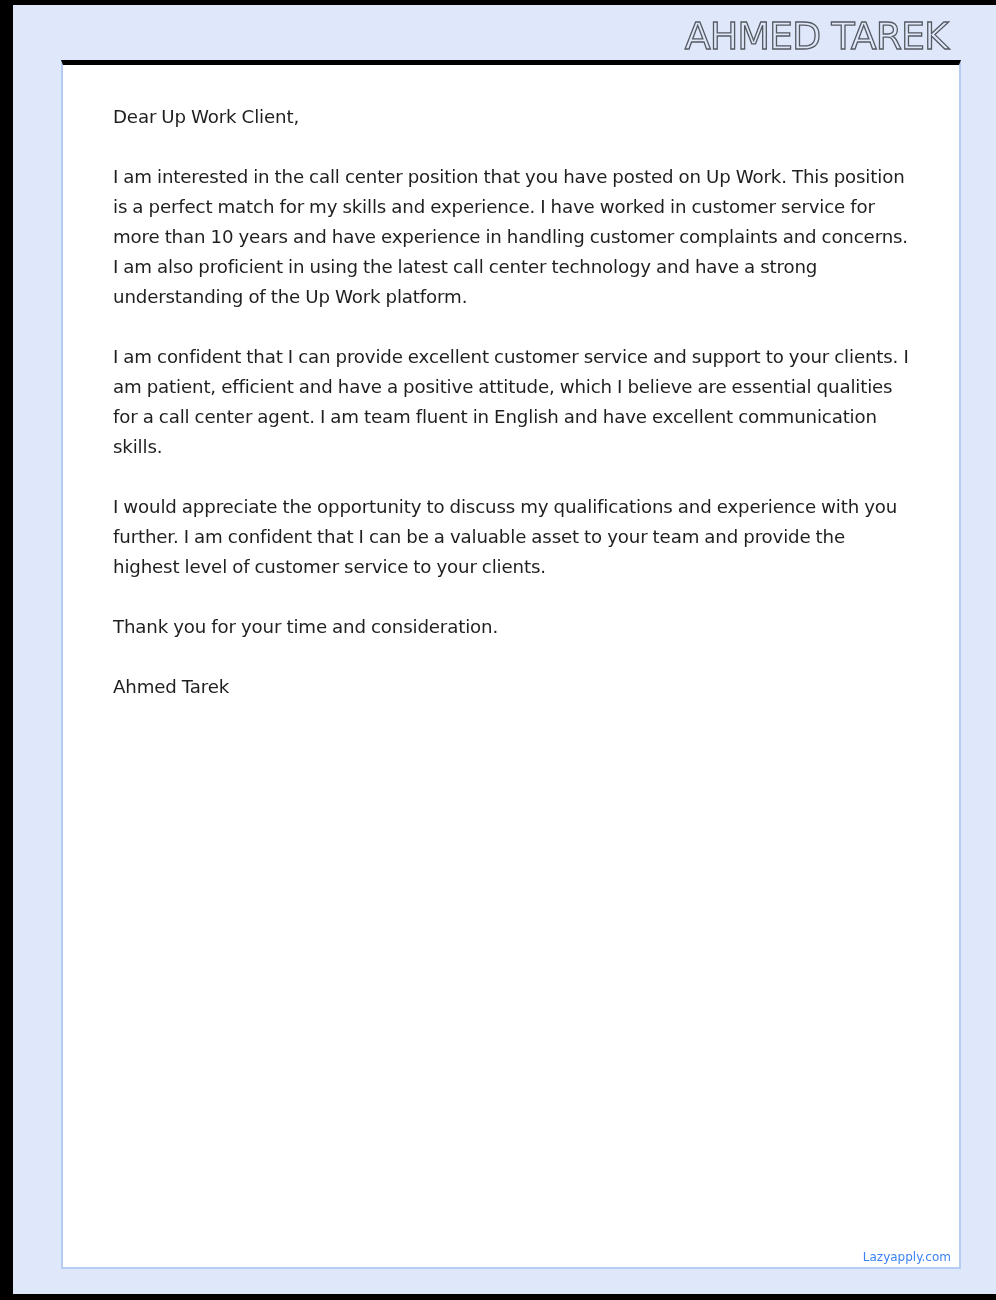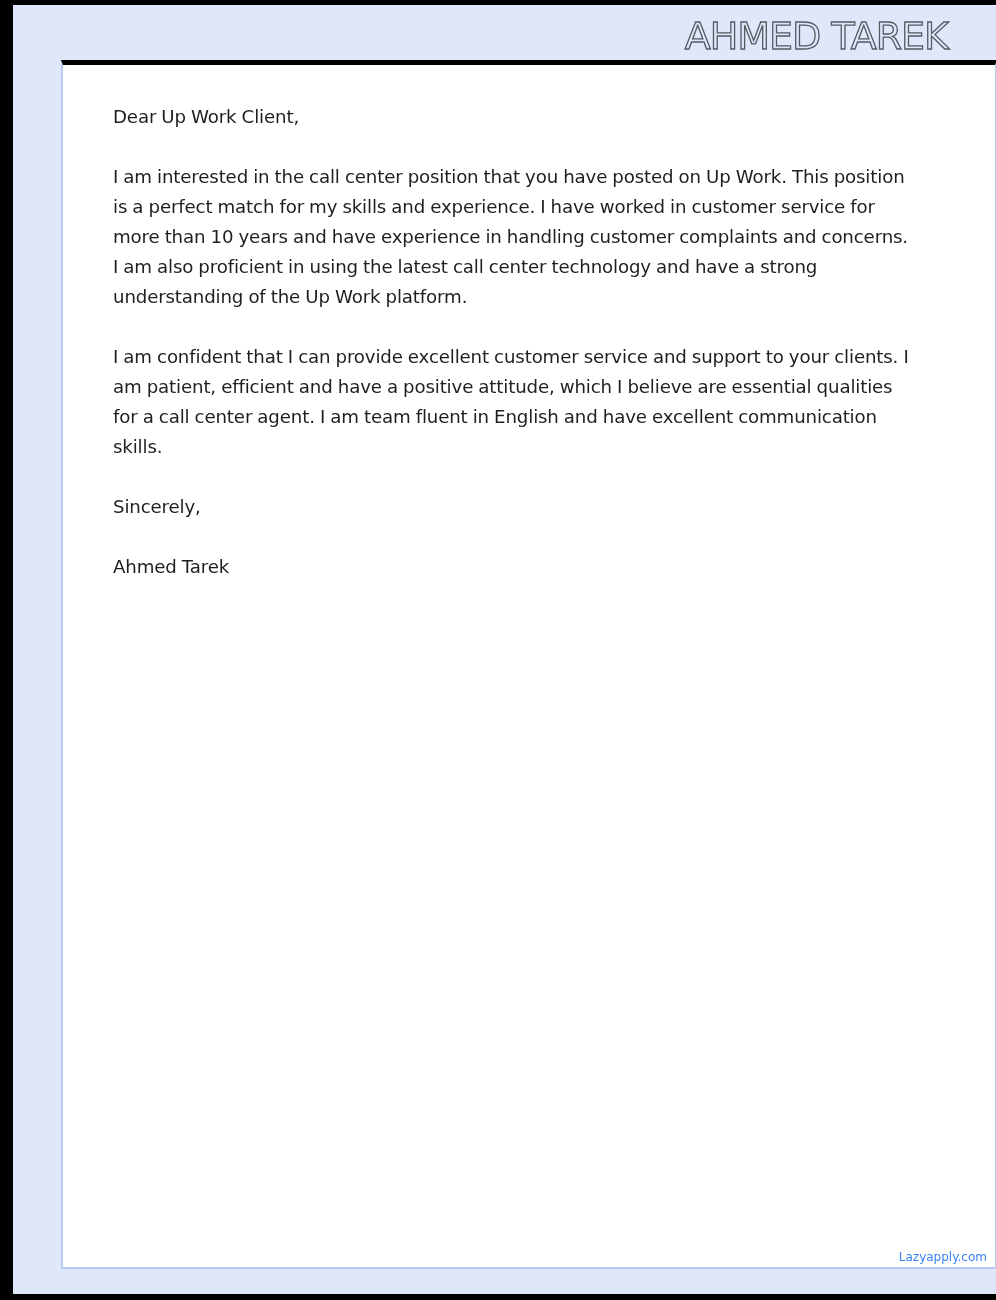--- a/index.html
+++ b/index.html
@@ -28,21 +28,20 @@
     }
     .page {
       position: absolute;
       left: 48px; top: 55px;
       width: 896px; height: 1202px;
       background: #ffffff;
       border-top: 5px solid #000;
       border-left: 2px solid #b6cdf3;
       border-right: 2px solid #b6cdf3;
       border-bottom: 2px solid #b6cdf3;
-      padding-left: 36px;
     }
     .letter {
       position: absolute;
       left: 50px; top: 37px;
       width: 800px;
       font-size: 18.2px;
       line-height: 30px;
       color: #1f1f1f;
       letter-spacing: -0.15px;
       word-spacing: -0.5px;
@@ -61,18 +60,19 @@
 <body>
 
 <div class="frame">
   <div class="name-header">AHMED TAREK</div>
 
   <div class="page">
     <div class="letter">
       <p>Dear Up Work Client,</p>
       <p>I am interested in the call center position that you have posted on Up Work. This position is a perfect match for my skills and experience. I have worked in customer service for more than 10 years and have experience in handling customer complaints and concerns. I am also proficient in using the latest call center technology and have a strong understanding of the Up Work platform.</p>
       <p>I am confident that I can provide excellent customer service and support to your clients. I am patient, efficient and have a positive attitude, which I believe are essential qualities for a call center agent. I am team fluent in English and have excellent communication skills.</p>
-      <p>Sincerely,</p>
+      <p>I would appreciate the opportunity to discuss my qualifications and experience with you further. I am confident that I can be a valuable asset to your team and provide the highest level of customer service to your clients.</p>
+      <p>Thank you for your time and consideration.</p>
       <p class="signature">Ahmed Tarek</p>
     </div>
     <div class="watermark">Lazyapply.com</div>
   </div>
 </div>
 
 </body></html>

